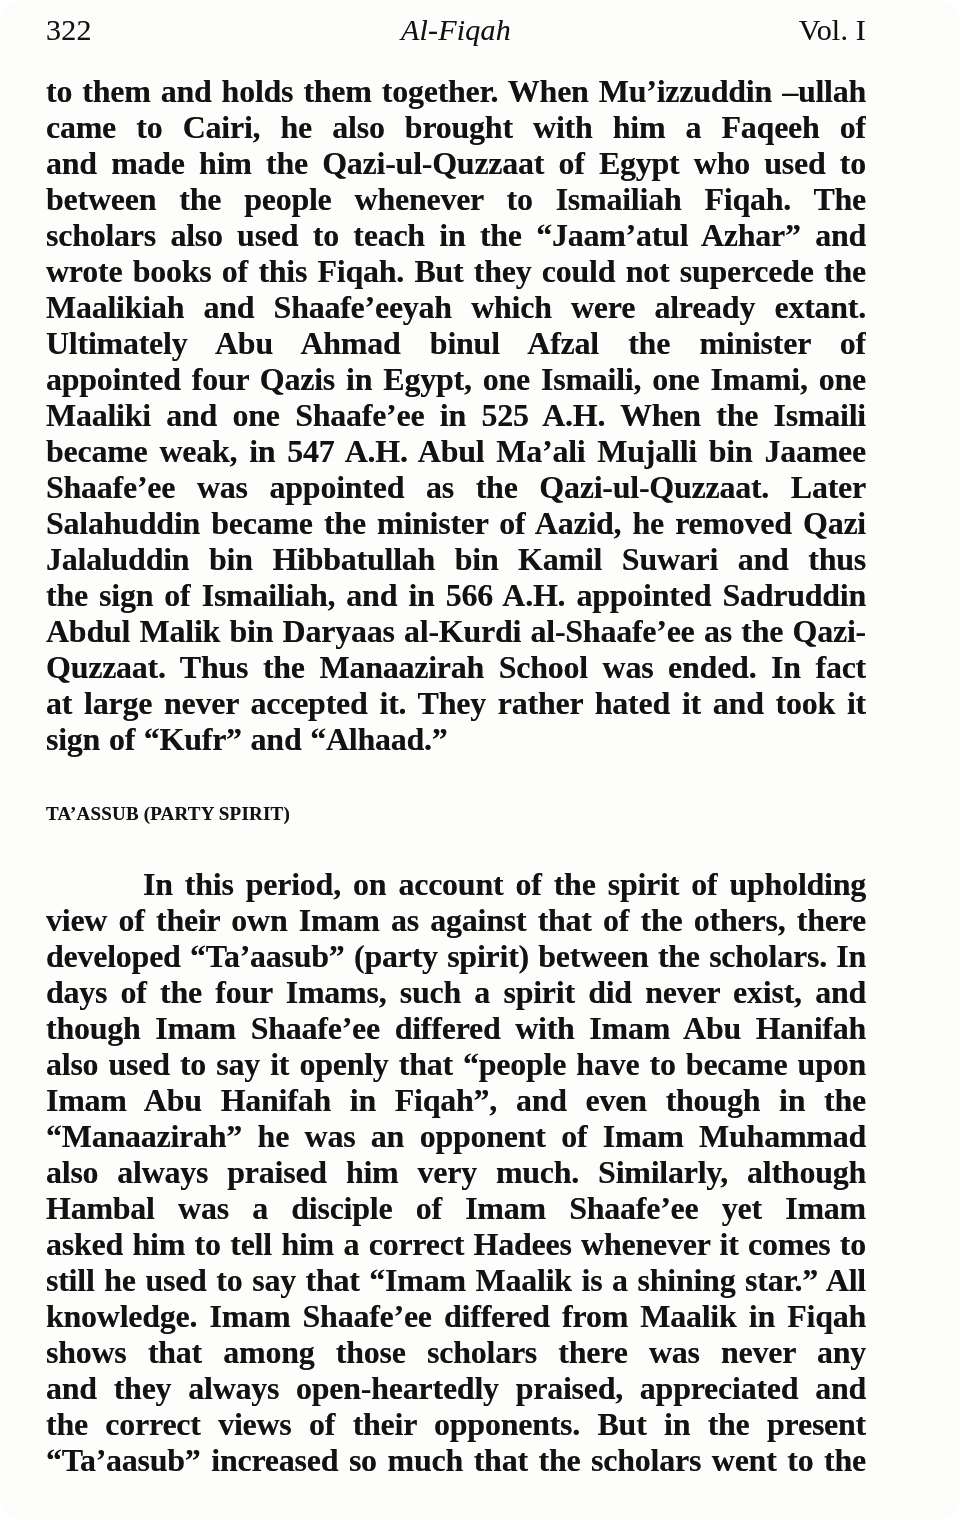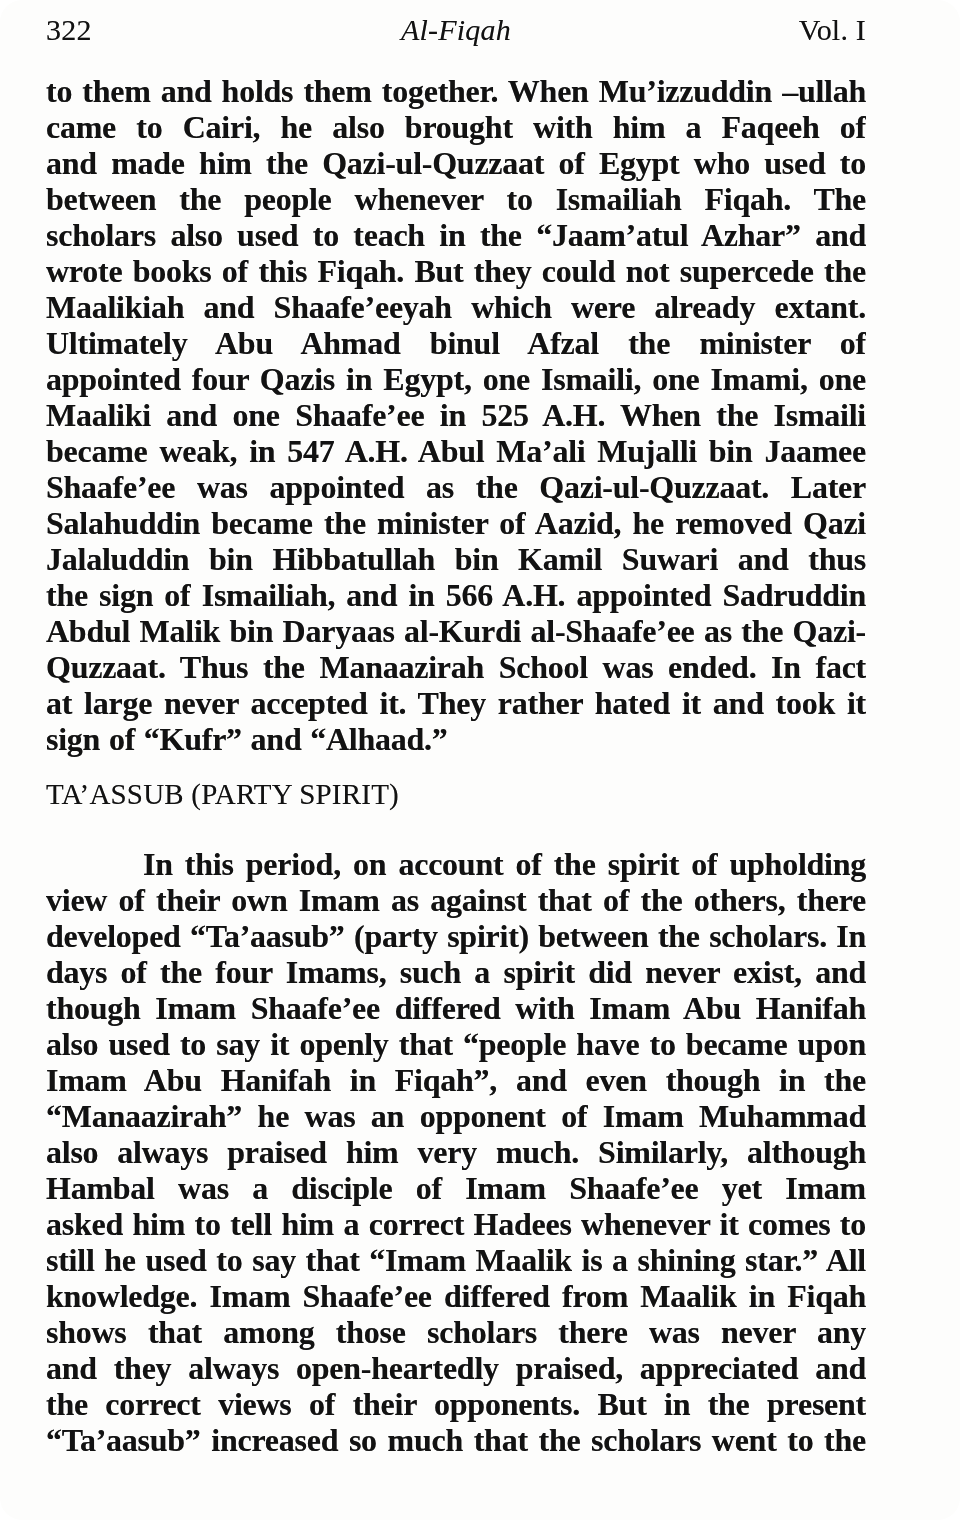--- a/index.html
+++ b/index.html
@@ -53,24 +53,24 @@
     text-align: justify;
     text-align-last: justify;
     height: 36px;
     overflow: hidden;
     white-space: nowrap0; 
   }
   .line.no-justify { text-align-last: left; }
   .line.indent { text-indent: 97px; }
 
   .section-heading {
-    margin-top: 19px;
-    font-size: 29px;
+    margin-top: 39px;
+    font-size: 19px;
     line-height: 36px;
-    font-weight: normal;
+    font-weight: bold;
     letter-spacing: 0.2px;
   }
 </style>
 </head>
 <body>
 
 <div class="page">
   <div class="page-inner">
 
     <div class="header">

